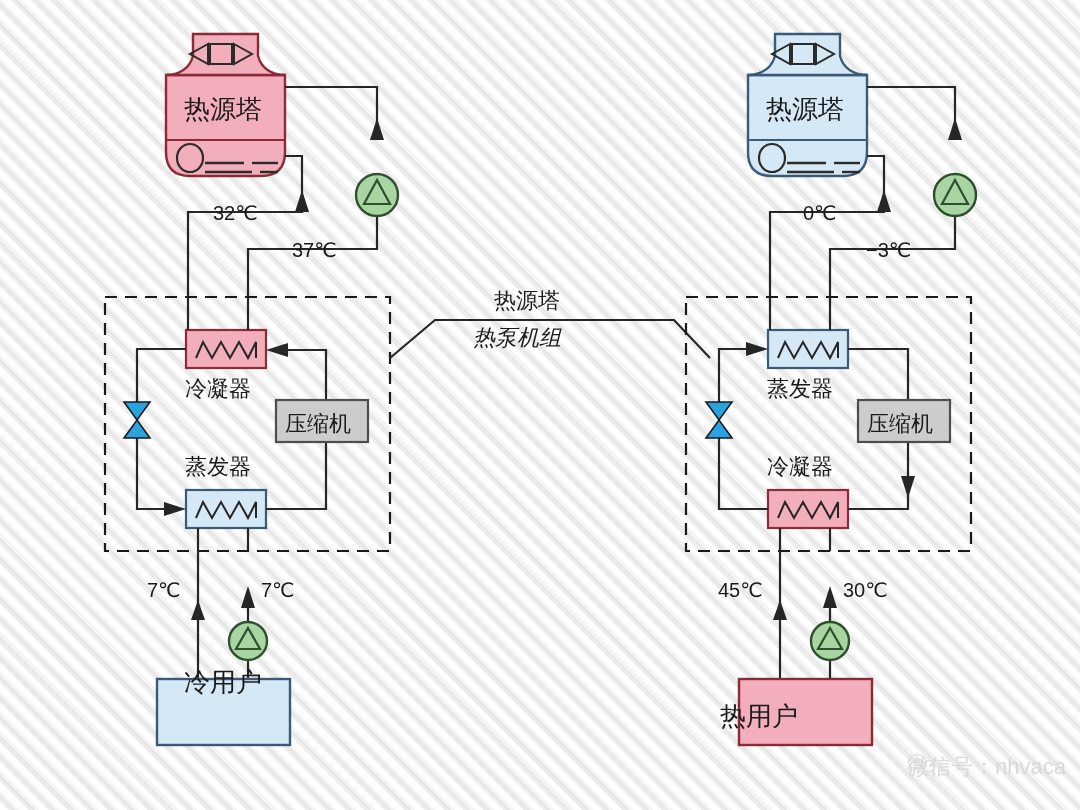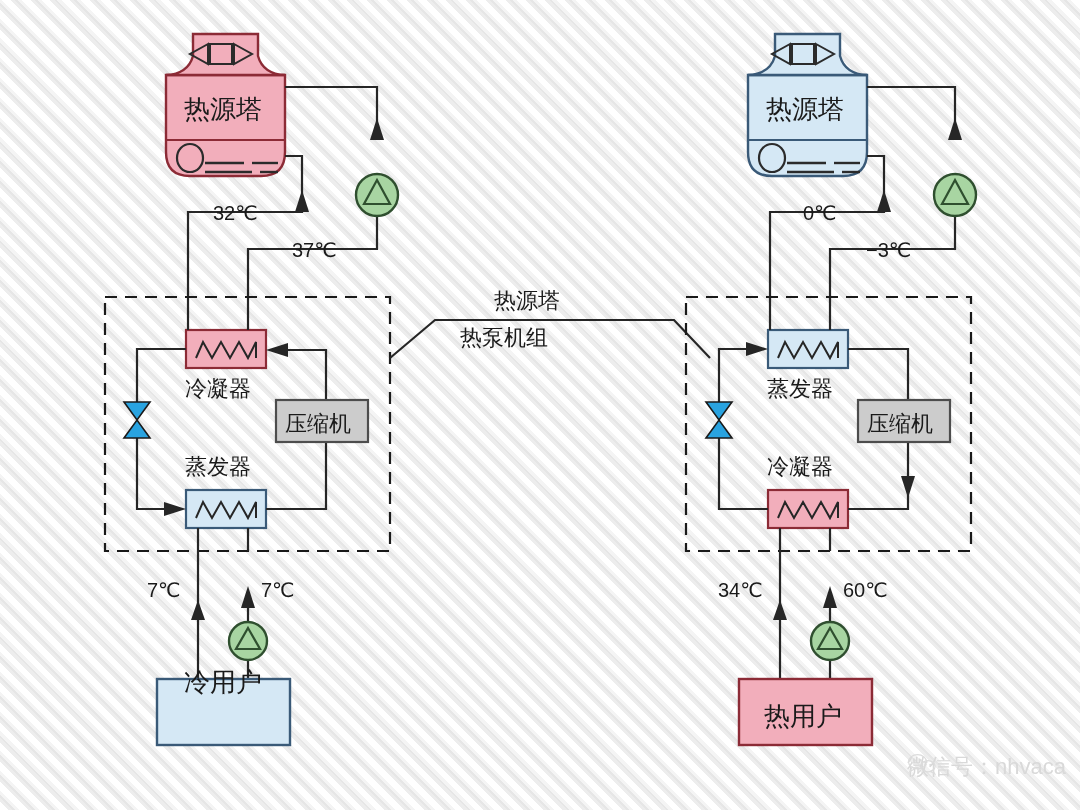--- a/index.html
+++ b/index.html
@@ -198,31 +198,31 @@
   <div class="lbl temp" style="left:213px;top:201px;">32℃</div>
   <div class="lbl temp" style="left:292px;top:238px;">37℃</div>
   <div class="lbl cn" style="left:185px;top:374px;">冷凝器</div>
   <div class="lbl cn" style="left:285px;top:409px;">压缩机</div>
   <div class="lbl cn" style="left:185px;top:452px;">蒸发器</div>
   <div class="lbl temp" style="left:147px;top:578px;">7℃</div>
   <div class="lbl temp" style="left:261px;top:578px;">7℃</div>
   <div class="lbl cn-big" style="left:184px;top:665px;">冷用户</div>
 
   <div class="lbl cn" style="left:494px;top:286px;">热源塔</div>
-  <div class="lbl cn" style="left:460px;top:323px;">热泵机组</div>
+  <div class="lbl cn" style="left:473px;top:323px;font-style:italic;">热泵机组</div>
 
   <div class="lbl cn-big" style="left:766px;top:92px;">热源塔</div>
   <div class="lbl temp" style="left:803px;top:201px;">0℃</div>
   <div class="lbl temp" style="left:866px;top:238px;">−3℃</div>
   <div class="lbl cn" style="left:767px;top:374px;">蒸发器</div>
   <div class="lbl cn" style="left:867px;top:409px;">压缩机</div>
   <div class="lbl cn" style="left:767px;top:452px;">冷凝器</div>
-  <div class="lbl temp" style="left:718px;top:578px;">34℃</div>
-  <div class="lbl temp" style="left:843px;top:578px;">60℃</div>
-  <div class="lbl cn-big" style="left:764px;top:699px;text-align:right;">热用户</div>
+  <div class="lbl temp" style="left:718px;top:578px;">45℃</div>
+  <div class="lbl temp" style="left:843px;top:578px;">30℃</div>
+  <div class="lbl cn-big" style="left:720px;top:699px;text-align:right;">热用户</div>
 
   <div class="watermark">
     <svg class="wm-icon" viewBox="0 0 40 30">
       <ellipse cx="14" cy="12" rx="12" ry="9.5" fill="none" stroke="#dcdcdc" stroke-width="1.6"></ellipse>
       <path d="M7,19 L4,25 L11,21 Z" fill="none" stroke="#dcdcdc" stroke-width="1.6"></path>
       <circle cx="10" cy="10" r="1.6" fill="#dcdcdc"></circle>
       <circle cx="18" cy="10" r="1.6" fill="#dcdcdc"></circle>
       <ellipse cx="28" cy="18" rx="9.5" ry="7.5" fill="none" stroke="#dcdcdc" stroke-width="1.6"></ellipse>
       <path d="M34,23 L37,28 L31,25 Z" fill="none" stroke="#dcdcdc" stroke-width="1.6"></path>
       <circle cx="25" cy="16" r="1.3" fill="#dcdcdc"></circle>

